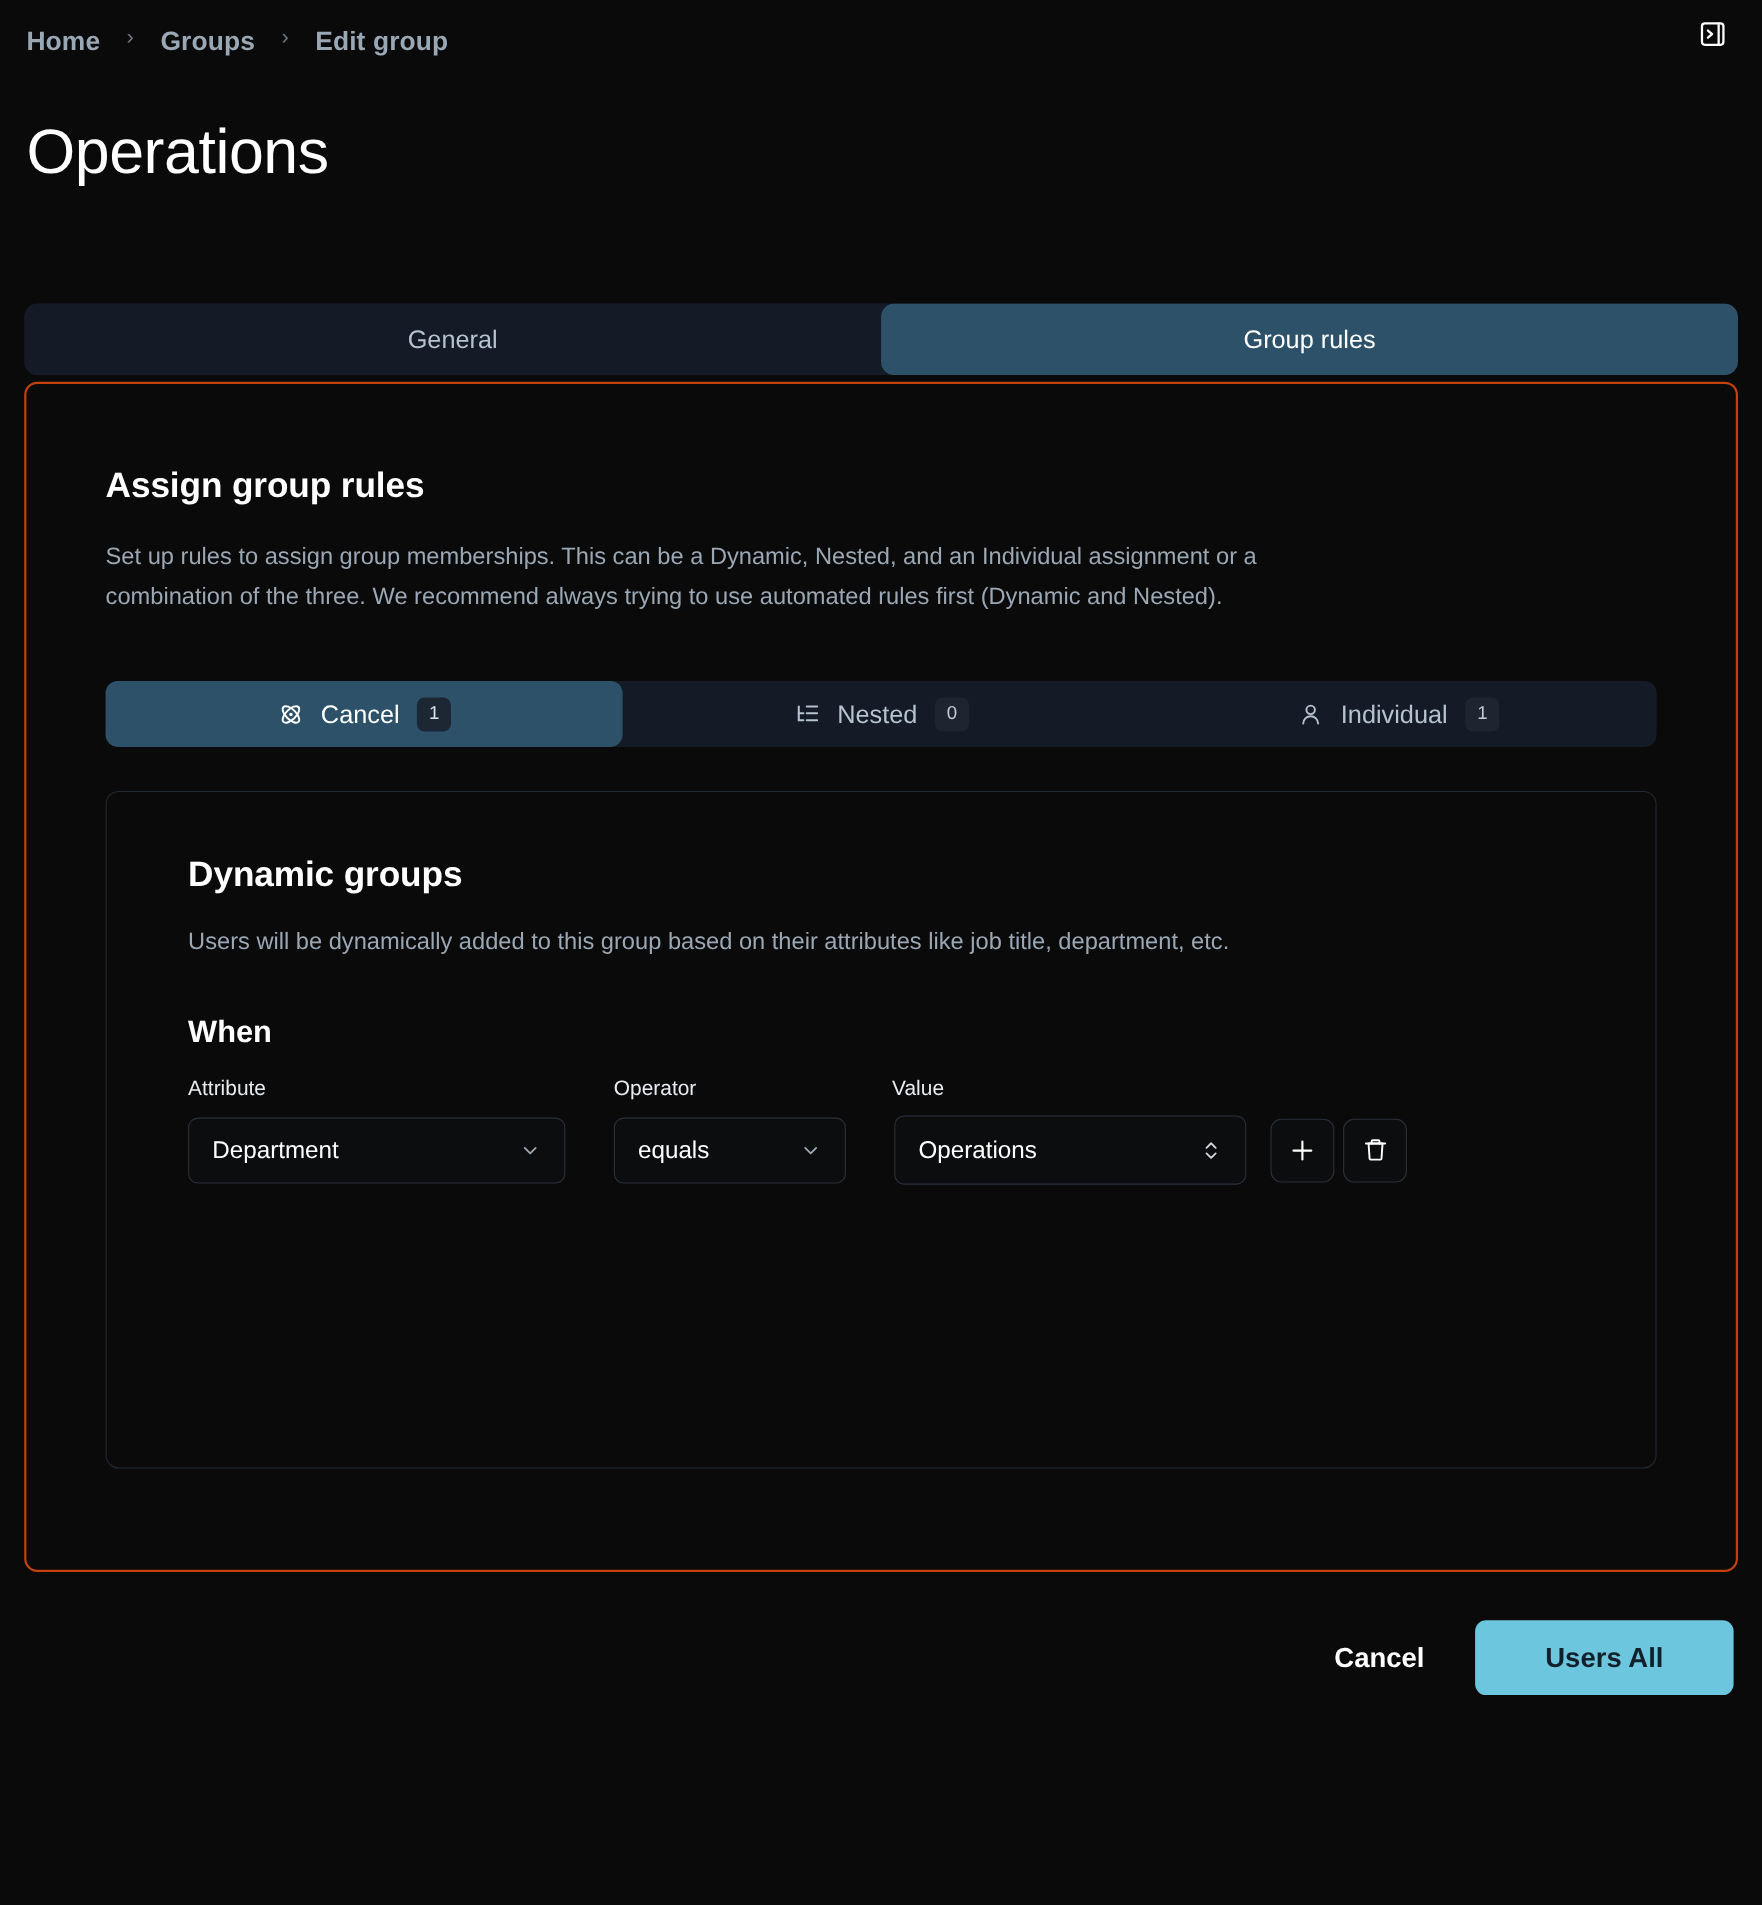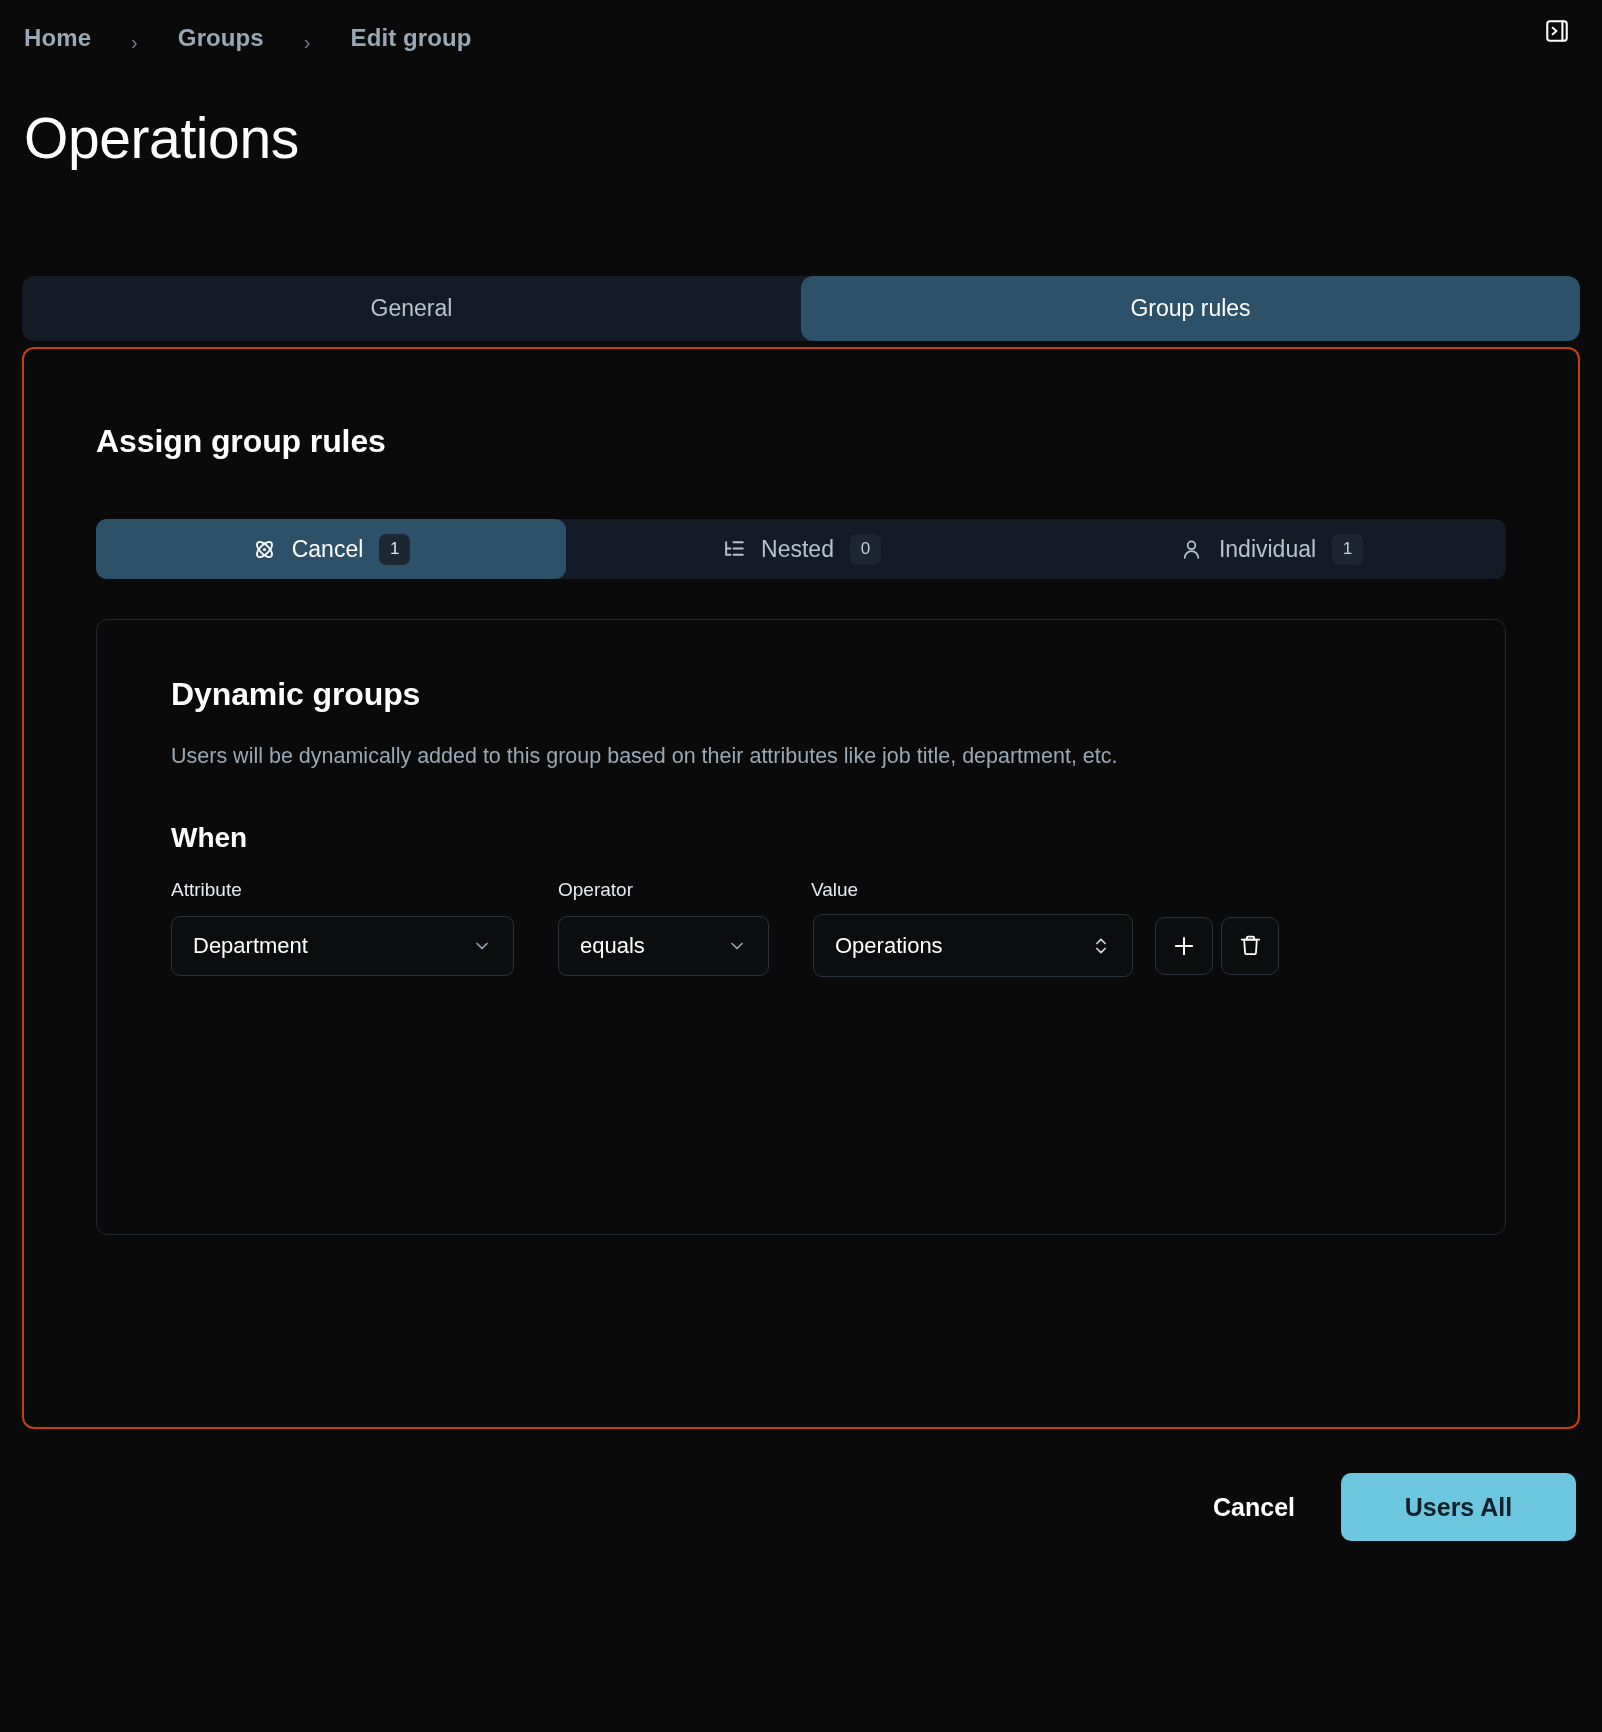--- a/index.html
+++ b/index.html
@@ -22,22 +22,22 @@
 
   
   .topbar {
     height: 76px;
     display: flex;
     align-items: center;
     position: relative;
   }
   .breadcrumb {
     display: flex;
-    align-items: flex-end;
-    gap: 16px;
+    align-items: flex-start;
+    gap: 0;
     font-size: 24px;
     font-weight: 700;
     letter-spacing: 0.1px;
   }
   .crumb {
     color: #9aa7b4;
     padding: 0 2px;
     cursor: pointer;
   }
   .crumb-sep {
@@ -325,20 +325,21 @@
   <h1 class="page-title">Operations</h1>
 
   <div class="tabs">
     <div class="tab">General</div>
     <div class="tab active">Group rules</div>
   </div>
 
   <div class="card">
 
     <h2 class="section-title">Assign group rules</h2>
+    <p class="section-desc">Set up rules to assign group memberships. This can be a Dynamic, Nested, and an Individual assignment or a combination of the three. We recommend always trying to use automated rules first (Dynamic and Nested).</p>
 
     <div class="subtabs">
 
       <div class="subtab active">
         <span class="st-icon">
           <svg width="25" height="25" viewBox="0 0 24 24" fill="none" stroke="#ffffff" stroke-width="1.7">
             <ellipse cx="12" cy="12" rx="9.2" ry="4.4" transform="rotate(45 12 12)"></ellipse>
             <ellipse cx="12" cy="12" rx="9.2" ry="4.4" transform="rotate(-45 12 12)"></ellipse>
             <circle cx="12" cy="12" r="1.5" fill="#ffffff" stroke="none"></circle>
           </svg>

